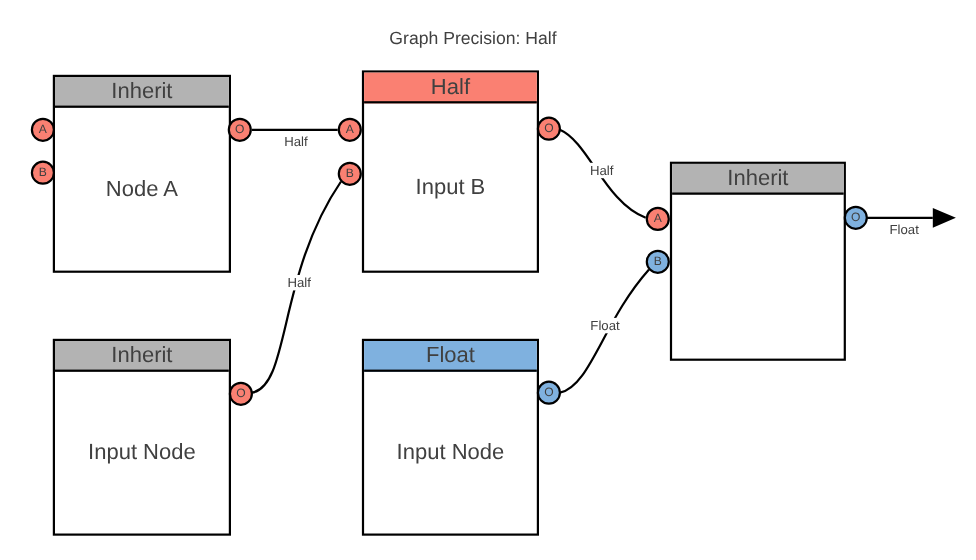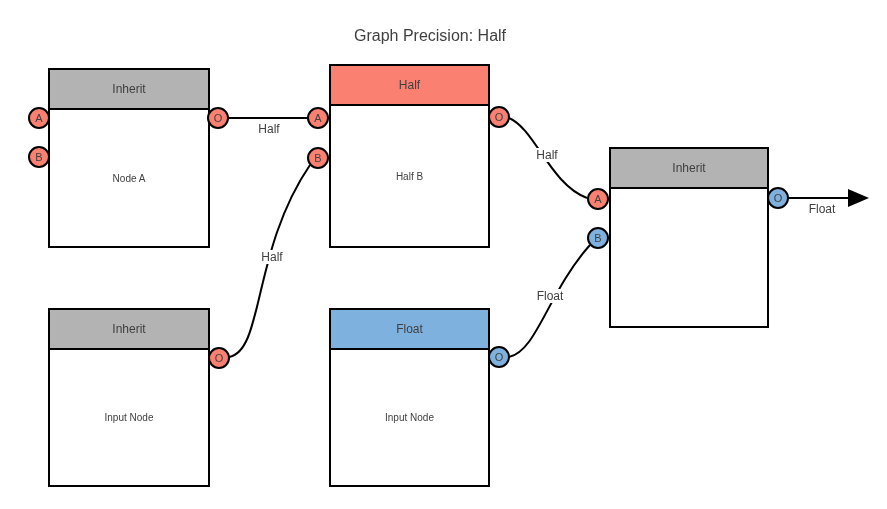--- a/index.html
+++ b/index.html
@@ -11,25 +11,25 @@
     position:absolute;left:295px;top:27px;width:270px;text-align:center;
     font-size:16px;line-height:18px;
   }
   svg.edges{position:absolute;left:0;top:0;z-index:0;}
   svg.edges path{fill:none;stroke-width:2px;}
   .node{
     position:absolute;background:#ffffff;border:2px solid #000;
     box-sizing:border-box;display:flex;flex-direction:column;z-index:1;
   }
   .node-header{
-    height:40px;border-bottom:2px solid #000;box-sizing:border-box;
-    display:flex;align-items:center;justify-content:center;font-size:12px;
+    height:28px;border-bottom:2px solid #000;box-sizing:border-box;
+    display:flex;align-items:center;justify-content:center;font-size:20px;
   }
   .node-label{
-    flex:1;display:flex;align-items:center;justify-content:center;font-size:10px;
+    flex:1;display:flex;align-items:center;justify-content:center;font-size:20px;
   }
   .port{
     position:absolute;width:22px;height:22px;box-sizing:border-box;
     border:2px solid #000;border-radius:50%;z-index:3;
     display:flex;align-items:center;justify-content:center;
     font-size:11px;line-height:1;
   }
   .edge-label{
     position:absolute;transform:translate(-50%,-50%);font-size:12px;
     background:#ffffff;padding:0 2px;z-index:2;white-space:nowrap;
@@ -51,21 +51,21 @@
     <polygon points="848,189 869,198 848,207" fill="#000000"></polygon>
   </svg>
 
   <div class="node" style="left:48px;top:68px;width:162px;height:180px">
     <div class="node-header" style="background-color: rgb(179, 179, 179);">Inherit</div>
     <div class="node-label">Node A</div>
   </div>
 
   <div class="node" style="left:329px;top:64px;width:161px;height:184px">
     <div class="node-header" style="background-color: rgb(250, 128, 114);">Half</div>
-    <div class="node-label">Half B</div>
+    <div class="node-label">Input B</div>
   </div>
 
   <div class="node" style="left:48px;top:308px;width:162px;height:179px">
     <div class="node-header" style="background-color: rgb(179, 179, 179);">Inherit</div>
     <div class="node-label">Input Node</div>
   </div>
 
   <div class="node" style="left:329px;top:308px;width:161px;height:179px">
     <div class="node-header" style="background-color: rgb(127, 177, 223);">Float</div>
     <div class="node-label">Input Node</div>

